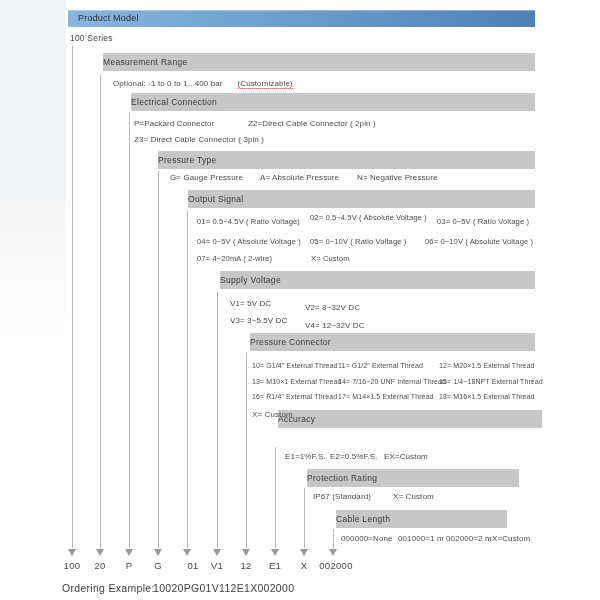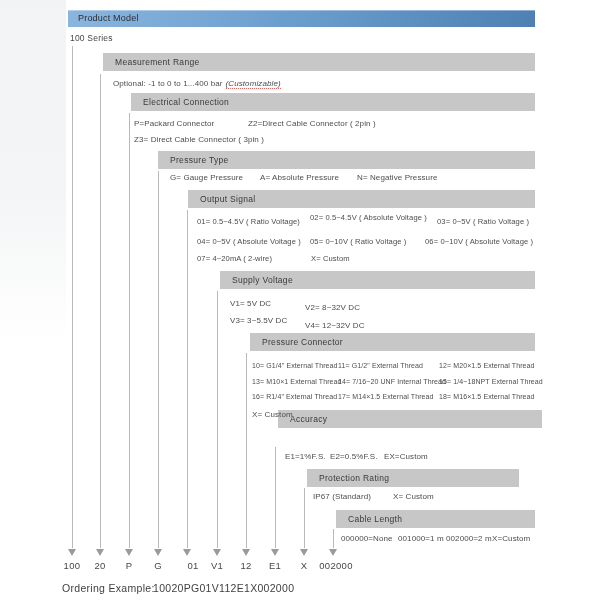--- a/index.html
+++ b/index.html
@@ -10,25 +10,25 @@
   .margin-strip{position:absolute;left:0;top:0;width:66px;height:360px;
     background:linear-gradient(to bottom,#f2f3f4 0%,#f4f5f6 55%,rgba(255,255,255,0) 95%);}
   .titlebar{
     position:absolute;left:68px;top:10px;width:467px;height:17px;line-height:17px;
     background:linear-gradient(100deg,#8ab5de 0%,#6d9fce 45%,#4e80b4 100%);
     box-shadow:inset 0 1px 0 rgba(255,255,255,.35);
     color:#2e2e35;font-size:9px;padding-left:10px;box-sizing:border-box;letter-spacing:.2px;
   }
   .series{position:absolute;left:70px;top:33px;font-size:8.5px;color:#474747;letter-spacing:.2px;}
   .bar{position:absolute;height:18px;line-height:18px;background:#c7c7c7;color:#3a3a3a;
-    font-size:8.5px;padding-left:12px;box-sizing:border-box;letter-spacing:.3px;white-space:nowrap;}
+    font-size:8.5px;box-sizing:border-box;letter-spacing:.3px;white-space:nowrap;}
   .opt{position:absolute;font-size:8px;color:#4d4d4d;white-space:nowrap;letter-spacing:.1px;}
   .opt.med{font-size:7.6px;}
   .opt.small{font-size:7px;}
-  .spellcheck{border-bottom:1px dotted #e06060;margin-left:3px;font-style:italic;}
+  .spellcheck{border-bottom:1px dotted #e06060;margin-left:15px;}
   .vline{position:absolute;width:1px;background:#b9b9b9;}
   .arrow{position:absolute;top:549px;width:0;height:0;transform:translateX(-50%);
     border-left:4px solid transparent;border-right:4px solid transparent;border-top:7px solid #9a9a9a;}
   .code{position:absolute;top:560px;transform:translateX(-50%);font-size:9.5px;color:#474747;letter-spacing:.3px;white-space:nowrap;}
   .ordering{position:absolute;top:582px;font-size:10.5px;color:#3f3f3f;letter-spacing:.3px;white-space:nowrap;}
 </style>
 </head>
 <body>
 
 <div id="stage">
@@ -51,21 +51,21 @@
   <div class="vline" style="left:333px;top:529px;height:19px"></div>
 
   <div class="bar" style="left:103px;top:53px;width:432px">Measurement Range</div>
   <div class="bar" style="left:131px;top:93px;width:404px">Electrical Connection</div>
   <div class="bar" style="left:158px;top:151px;width:377px">Pressure Type</div>
   <div class="bar" style="left:220px;top:271px;width:315px">Supply Voltage</div>
   <div class="bar" style="left:188px;top:190px;width:347px">Output Signal</div>
   <div class="bar" style="left:250px;top:333px;width:285px">Pressure Connector</div>
   <div class="bar" style="left:278px;top:410px;width:264px">Accuracy</div>
   <div class="bar" style="left:307px;top:469px;width:212px">Protection Rating</div>
-  <div class="bar" style="left:336px;top:510px;width:199px">Cable Length</div>
+  <div class="bar" style="left:336px;top:510px;width:171px">Cable Length</div>
 
   <div class="opt" style="left:113px;top:79px">
     <span>Optional: -1 to 0 to 1...400 bar</span><span class="spellcheck">(Customizable)</span>
   </div>
 
   <div class="opt" style="left:134px;top:119px">P=Packard Connector</div>
   <div class="opt" style="left:248px;top:119px">Z2=Direct Cable Connector ( 2pin )</div>
   <div class="opt" style="left:134px;top:135px">Z3= Direct Cable Connector ( 3pin )</div>
 
   <div class="opt" style="left:170px;top:173px">G= Gauge Pressure</div>

